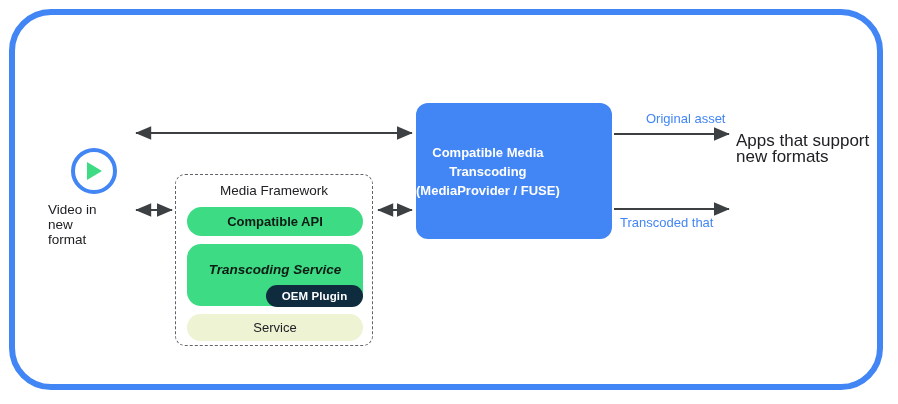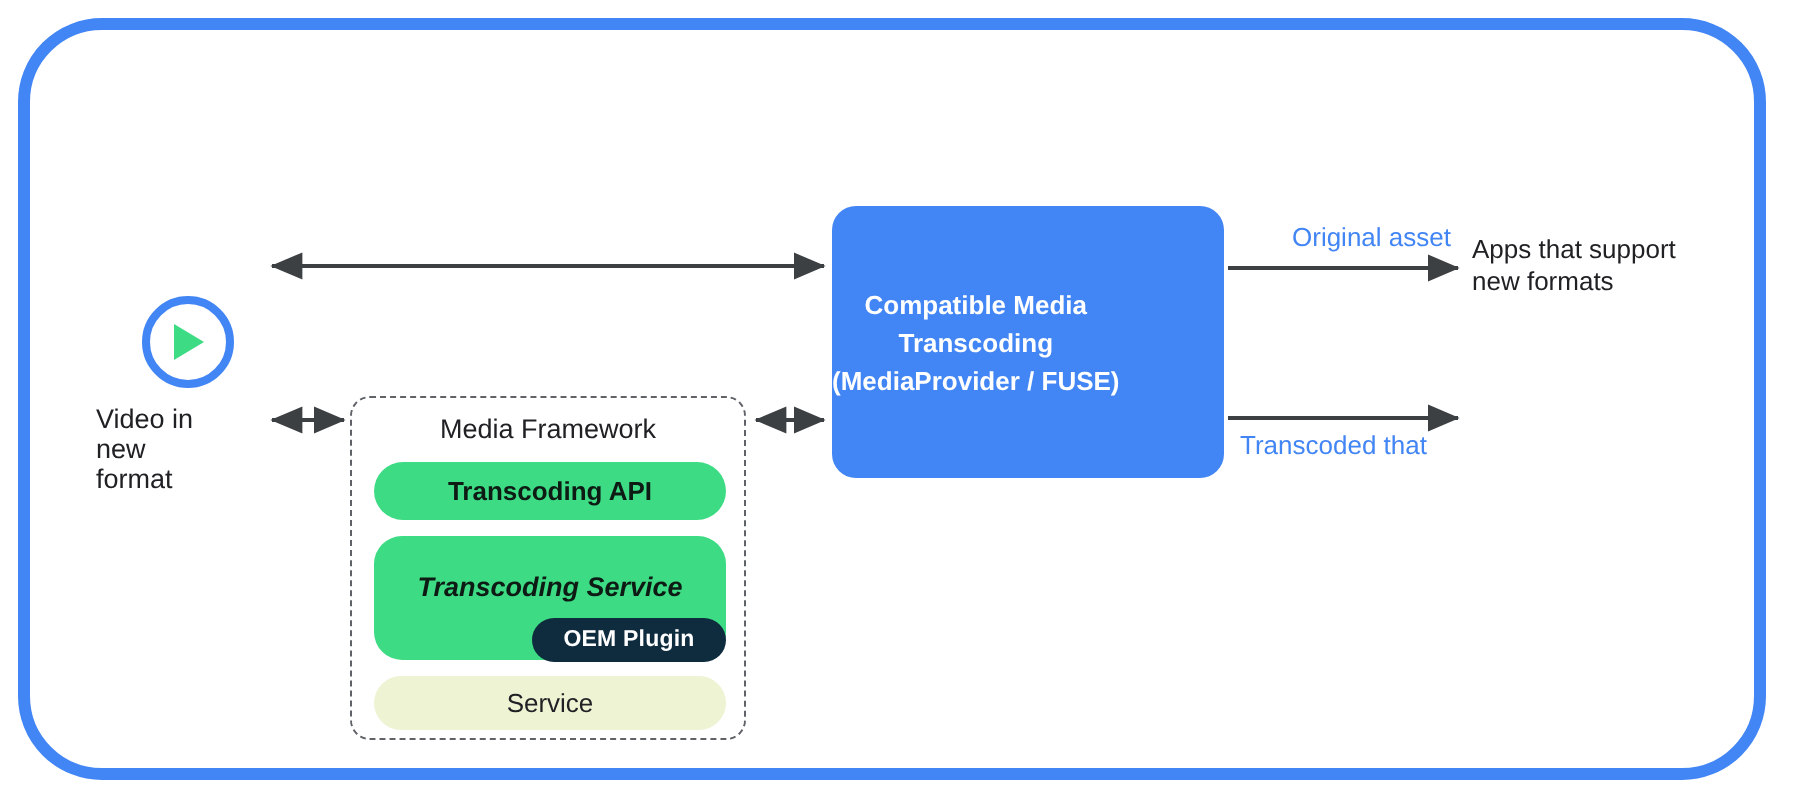--- a/index.html
+++ b/index.html
@@ -71,21 +71,20 @@
   #media-framework {
     position: absolute;
     left: 175px;
     top: 174px;
     width: 198px;
     height: 172px;
     border: 1.5px dashed #5f6368;
     border-radius: 10px;
     box-sizing: border-box;
     background: transparent;
-    margin-top: 24px;
   }
   #media-framework-title {
     position: absolute;
     left: 0;
     top: 8px;
     width: 100%;
     text-align: center;
     font-size: 13.5px;
     color: #202124;
   }
@@ -169,24 +168,25 @@
     position: absolute;
     font-size: 13px;
     color: #4285F4;
     white-space: nowrap;
   }
   #label-original-asset { left: 646px; top: 111px; }
   #label-transcoded-asset { left: 620px; top: 215px; }
 
   .sink-label {
     position: absolute;
-    font-size: 13px;
+    font-size: 17px;
     line-height: 16px;
     color: #202124;
     white-space: pre-line;
+    margin-top: 16px;
   }
   #sink-supported { left: 736px; top: 117px; }
   #sink-unsupported { left: 736px; top: 194px; }
 </style>
 </head>
 <body>
 
 <div id="canvas">
 
   <div id="outer-frame"></div>
@@ -230,21 +230,21 @@
     </div>
     <div id="video-source-label">Video in
 new
 format</div>
   </div>
 
   <div id="media-framework">
     <div id="media-framework-title">Media Framework</div>
 
     <div class="mf-box" id="box-transcoding-api">
-      <span>Transcoding API</span>
+      <span>Compatible API</span>
     </div>
 
     <div class="mf-box" id="box-transcoding-service">
       <span>Transcoding Service</span>
     </div>
 
     <div id="box-oem-plugin">
       <span>OEM Plugin</span>
     </div>
 

